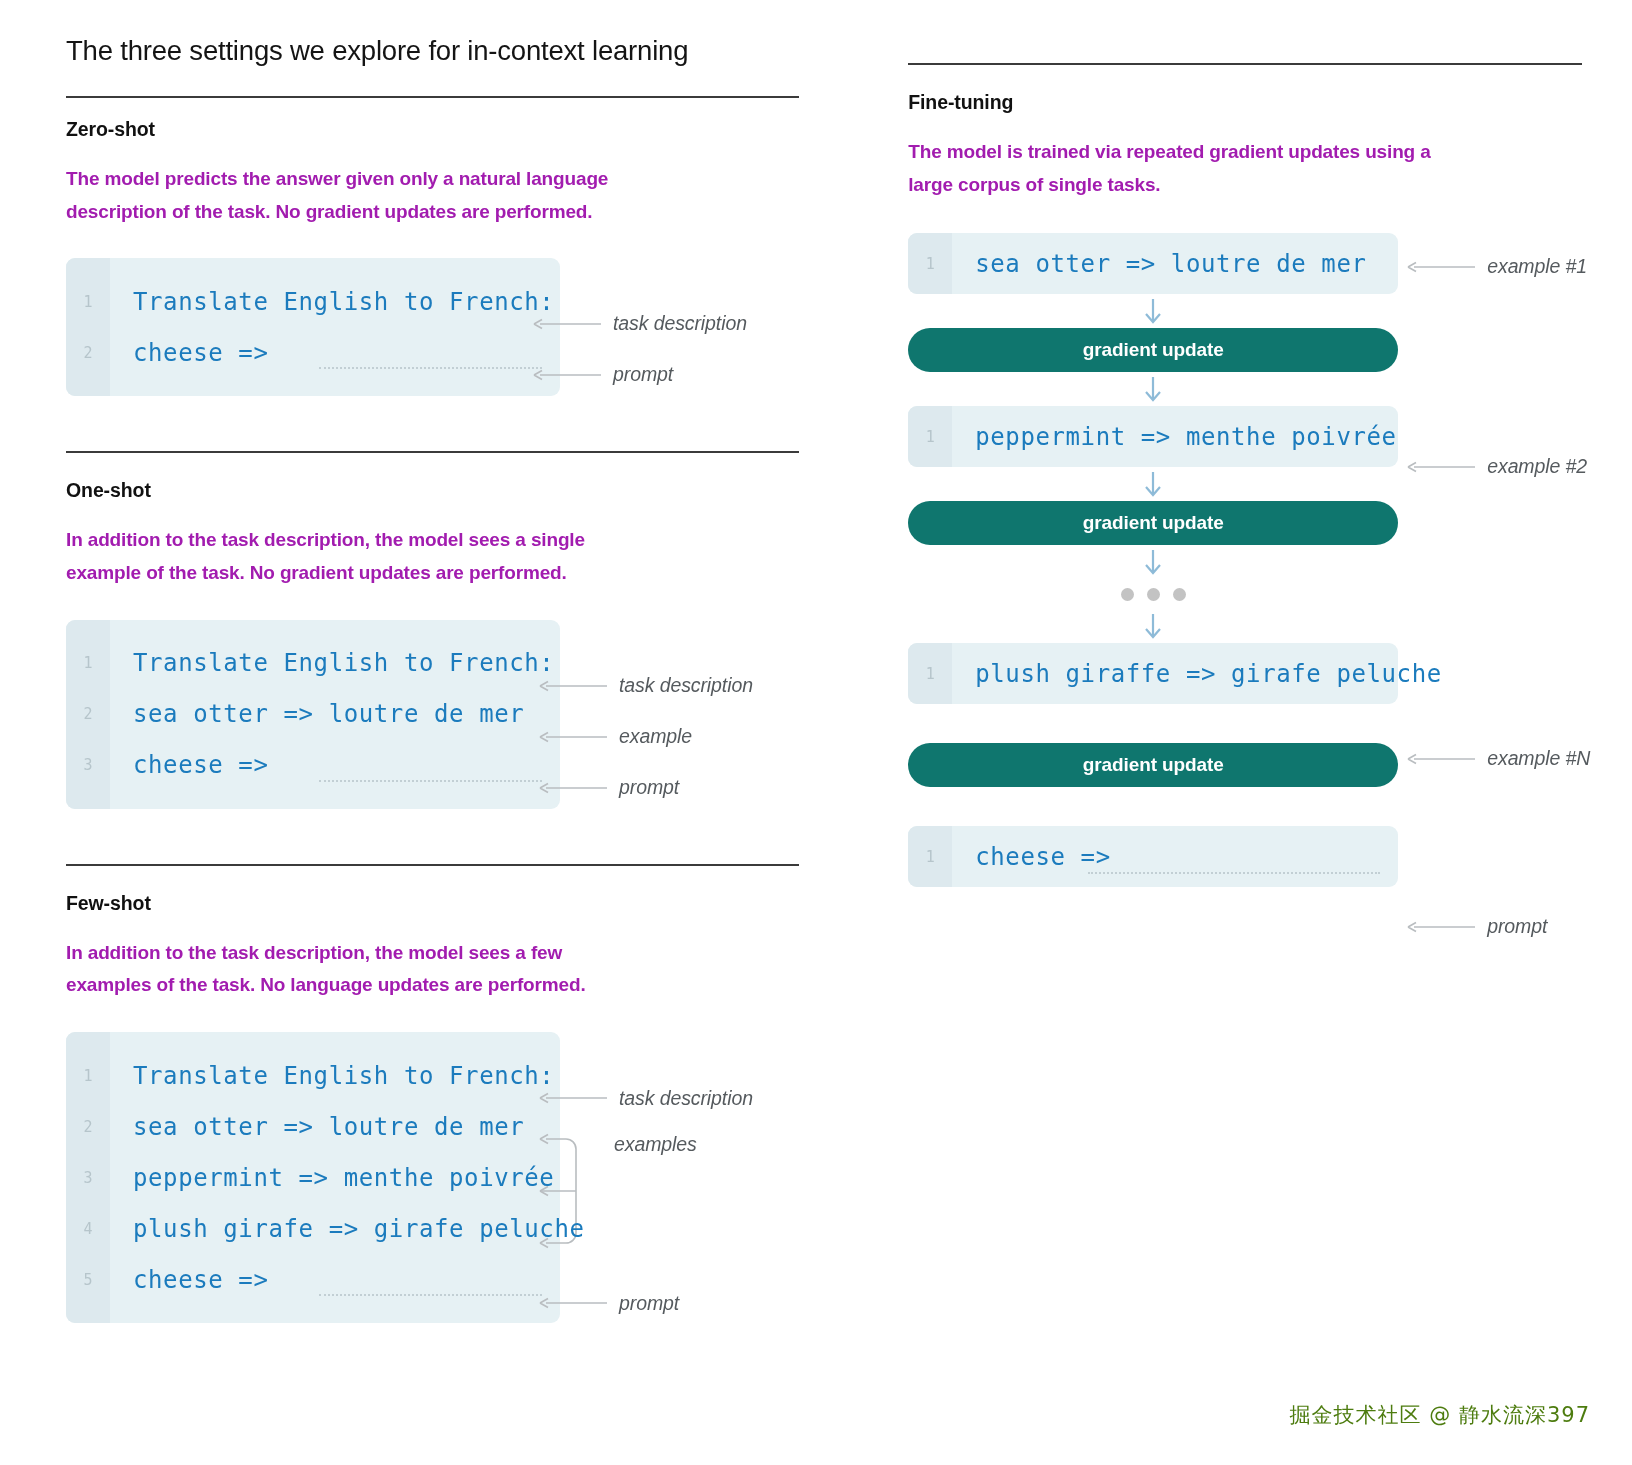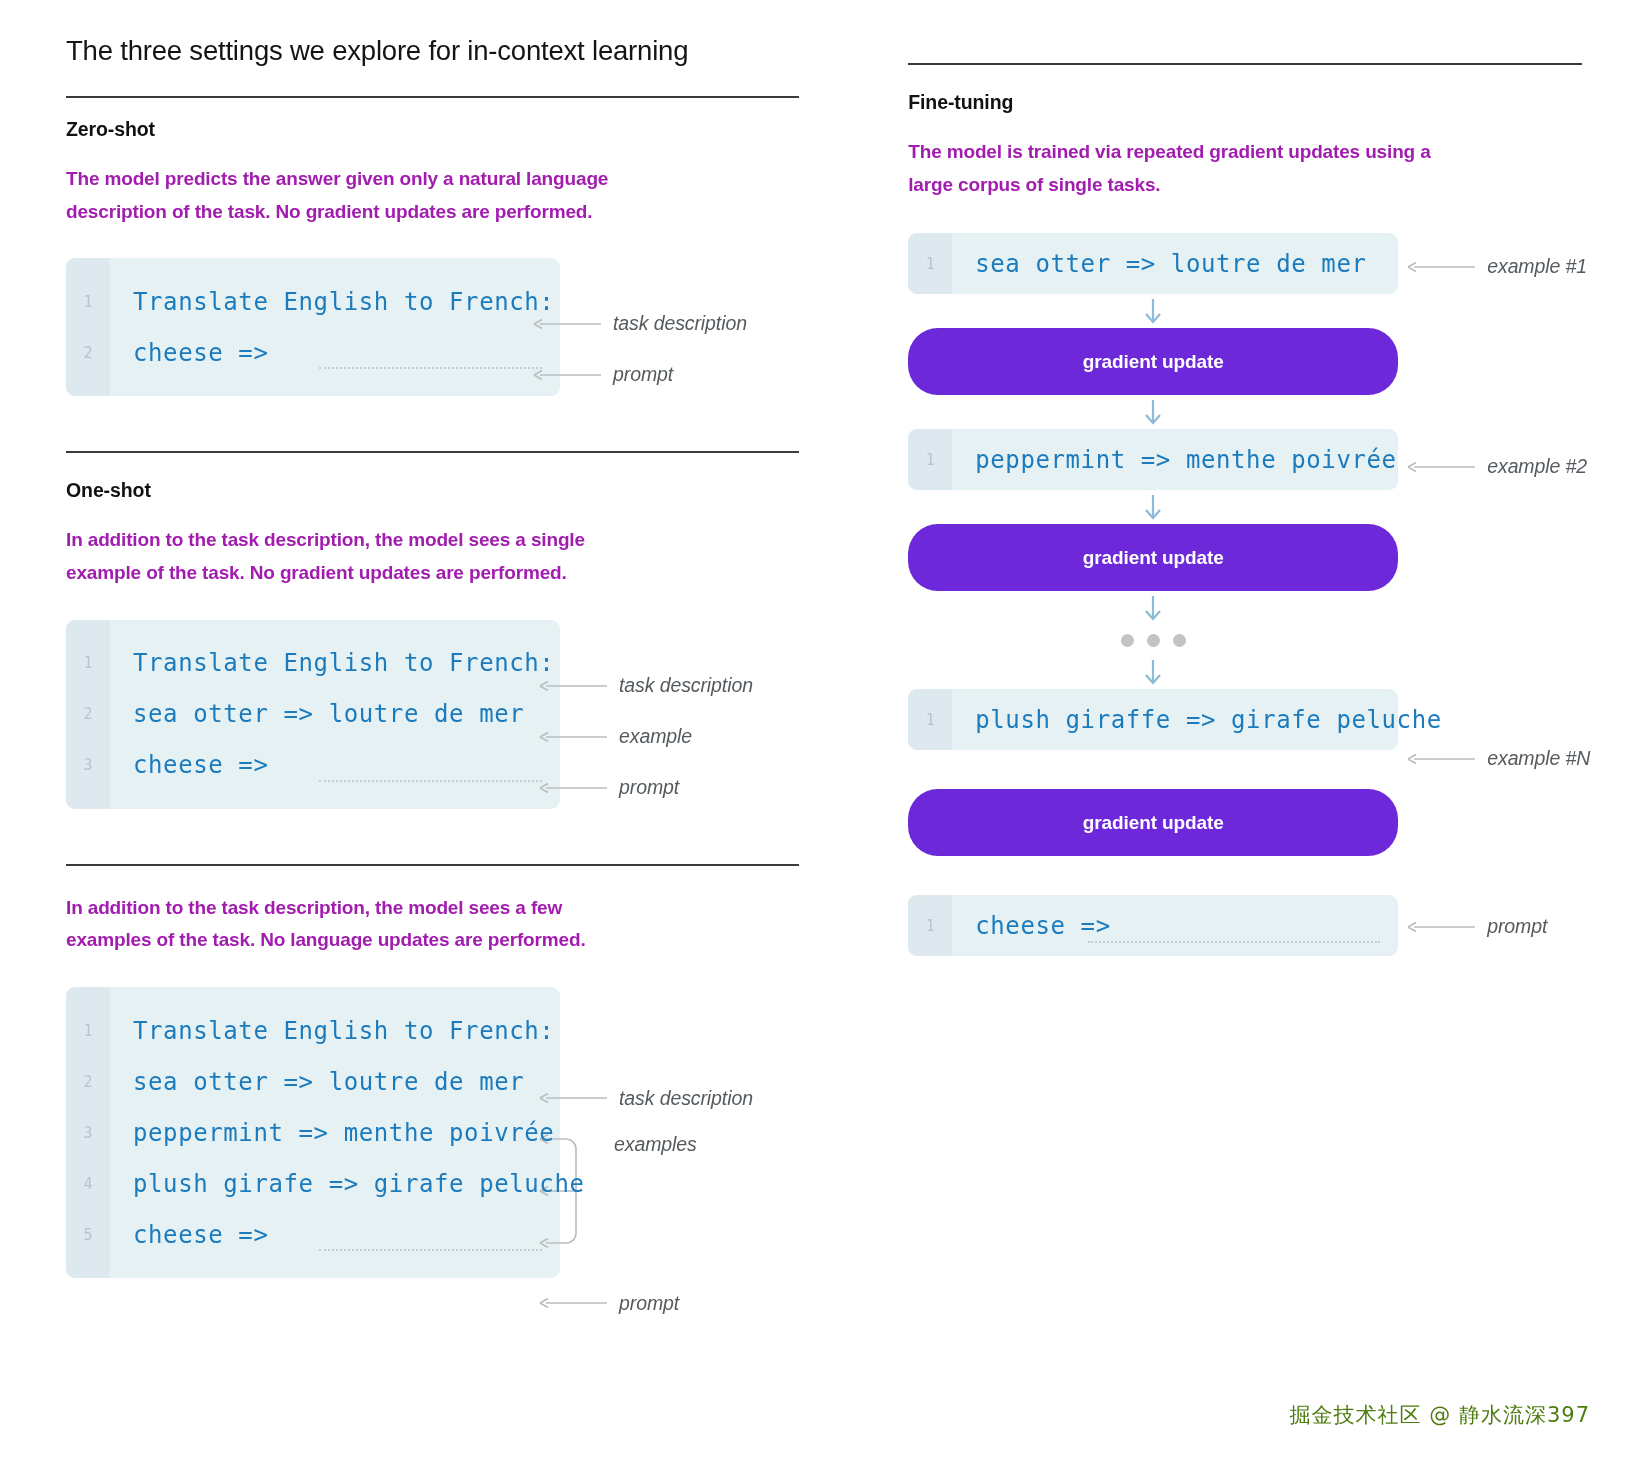--- a/index.html
+++ b/index.html
@@ -143,22 +143,22 @@
   .ft-card::before {
     content: "";
     position: absolute;
     left: 0; top: 0; bottom: 0;
     width: 44px;
     background: #dde9ee;
     border-radius: 9px 0 0 9px;
   }
   .grad-btn {
     width: 490px;
-    height: 67px;
-    background: #6d28d9;
+    height: 44px;
+    background: #0f766e;
     border-radius: 30px;
     display: flex;
     align-items: center;
     justify-content: center;
     color: #ffffff;
     font-size: 19px;
     font-weight: 700;
     letter-spacing: -0.1px;
     border: none;
     cursor: pointer;
@@ -282,20 +282,21 @@
         <svg width="70" height="12" viewBox="0 0 70 12" class="arrow-line">
           <path d="M69 6 H8" stroke="#b9bdc0" stroke-width="1.6" fill="none"></path>
           <path d="M2 6 L10 1.5 M2 6 L10 10.5" stroke="#b9bdc0" stroke-width="1.6" fill="none"></path>
         </svg>
         <span class="annot-label">prompt</span>
       </div>
     </div>
 
     <div class="section-rule" style="margin-top:55px;"></div>
     <div style="margin-top:26px; position:relative;">
+      <div class="sec-heading">Few-shot</div>
       <div class="sec-desc" style="margin-top:22px;">
         <div>In addition to the task description, the model sees a few</div>
         <div>examples of the task. No language updates are performed.</div>
       </div>
 
       <div class="code-card" style="margin-top:30px; width:494px;">
         <div class="code-row">
           <span class="ln">1</span>
           <span class="code-txt">Translate English to French:</span>
         </div>

